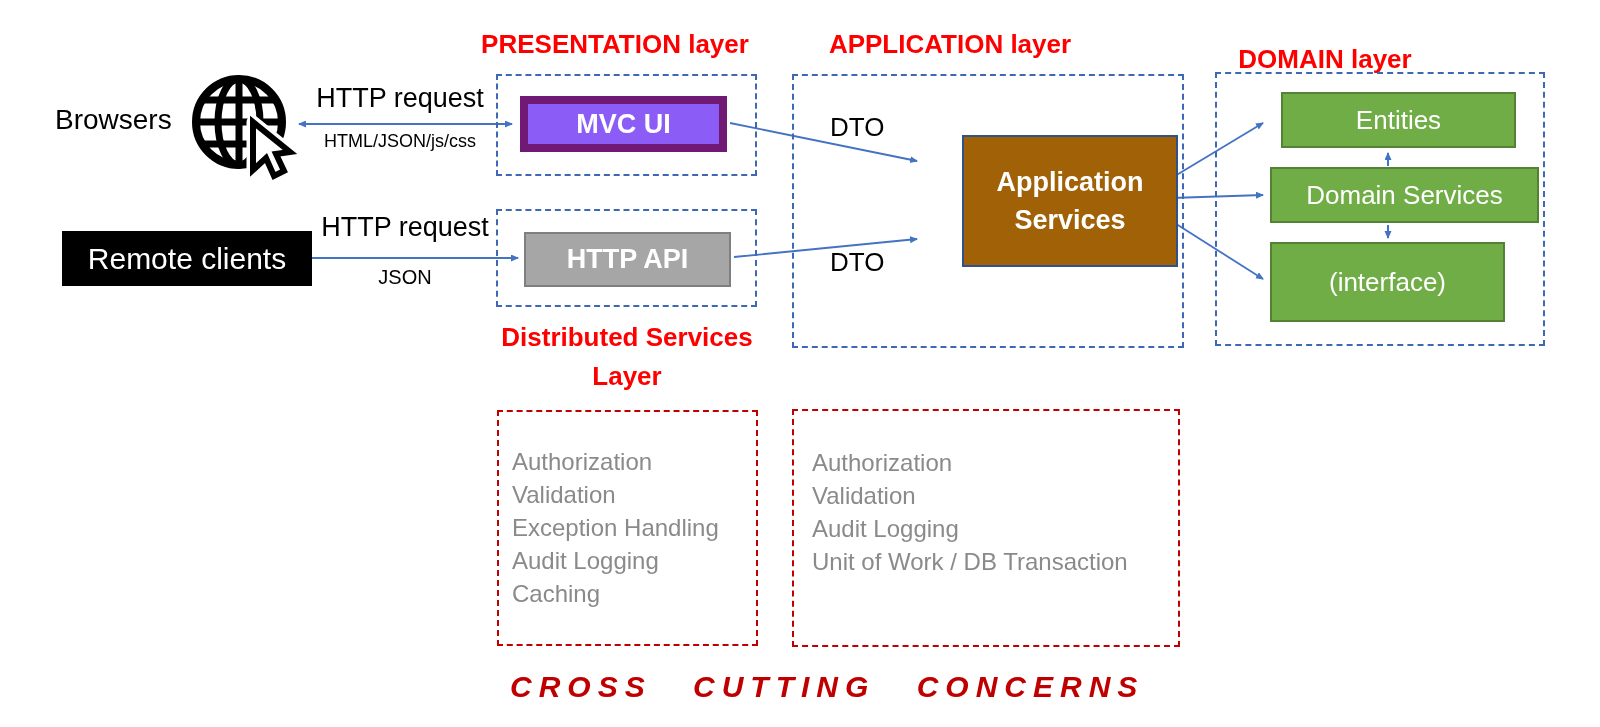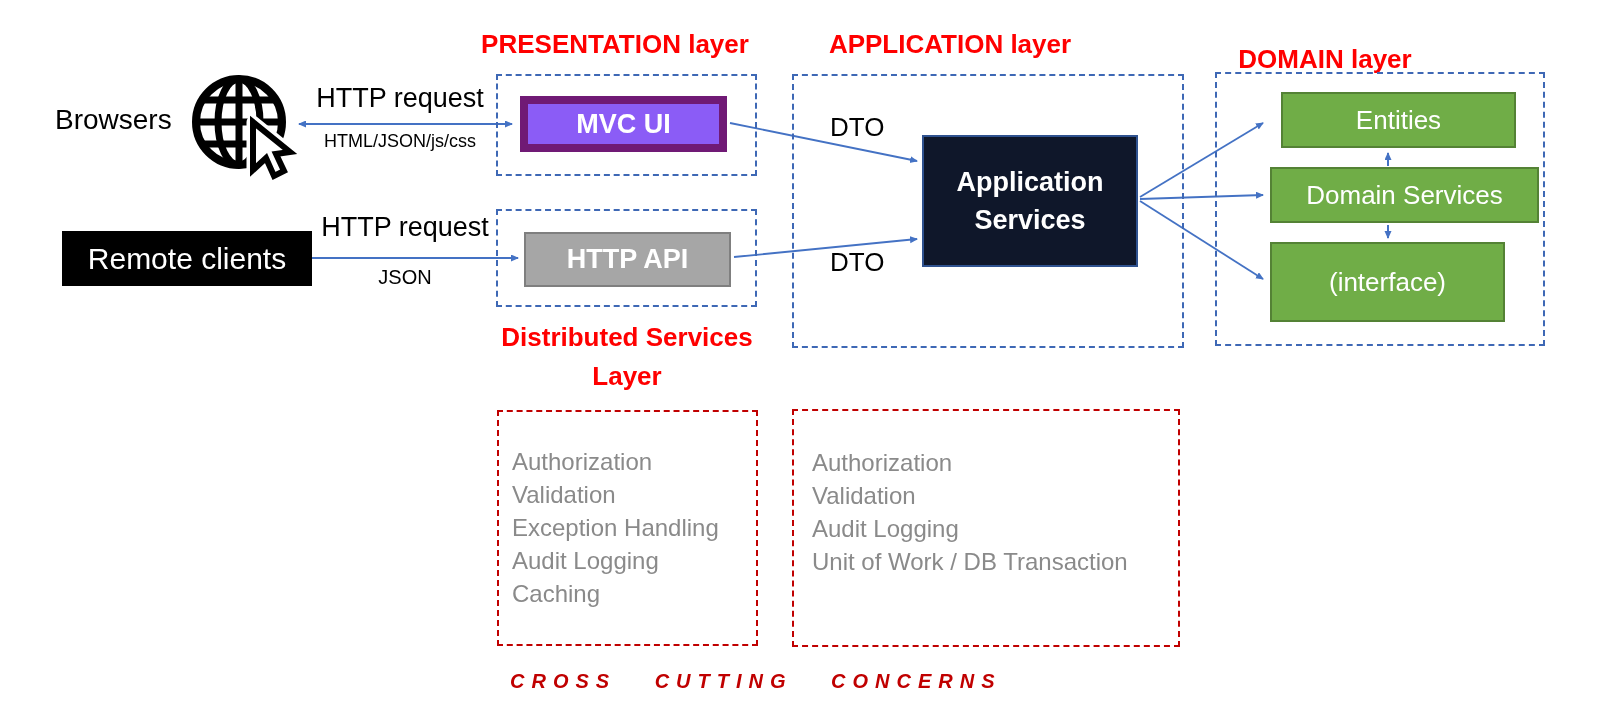--- a/index.html
+++ b/index.html
@@ -12,33 +12,33 @@
     color:#ff0000;font-size:26px;font-weight:bold;text-align:center;white-space:nowrap;
   }
   .blue-dashed{border:2px dashed #3e68b5;}
   .red-dashed{border:2px dashed #c00000;}
   .node{
     display:flex;align-items:center;justify-content:center;color:#ffffff;
     text-align:center;box-sizing:border-box;
   }
   .node.orange{background:#8b5cf6;border:8px solid #701a75;font-weight:bold;font-size:27px;}
   .node.gray{background:#a6a6a6;border:2px solid #7f7f7f;font-weight:bold;font-size:27px;}
-  .node.blue{background:#0f172a;border:2px solid #2f528f;font-weight:bold;font-size:27px;line-height:38px;}
+  .node.blue{background:#a16207;border:2px solid #2f528f;font-weight:bold;font-size:27px;line-height:38px;margin-left:40px;}
   .node.green{background:#70ad47;border:2px solid #548235;font-size:26px;line-height:34px;}
   .black-box{
     background:#000000;color:#ffffff;display:flex;align-items:center;justify-content:center;
     font-size:30px;
     margin-left:15px;
   }
   .plain-label{color:#000000;white-space:nowrap;}
   .center-text{text-align:center;}
   .gray-list{color:#8a8a8a;font-size:24px;line-height:33px;white-space:nowrap;}
   .footer-text{
-    color:#c00000;font-size:20px;font-weight:bold;font-style:italic;
-    letter-spacing:7px;word-spacing:26px;text-align:left;white-space:nowrap;
+    color:#c00000;font-size:30px;font-weight:bold;font-style:italic;
+    letter-spacing:7px;word-spacing:26px;text-align:center;white-space:nowrap;
   }
   .dist-title{color:#ff0000;font-size:26px;font-weight:bold;text-align:center;line-height:39px;}
   svg.overlay{position:absolute;left:0;top:0;width:1600px;height:727px;pointer-events:none;}
 </style>
 </head>
 <body>
 
 <div class="canvas">
 
   <svg class="overlay" viewBox="0 0 1600 727">

